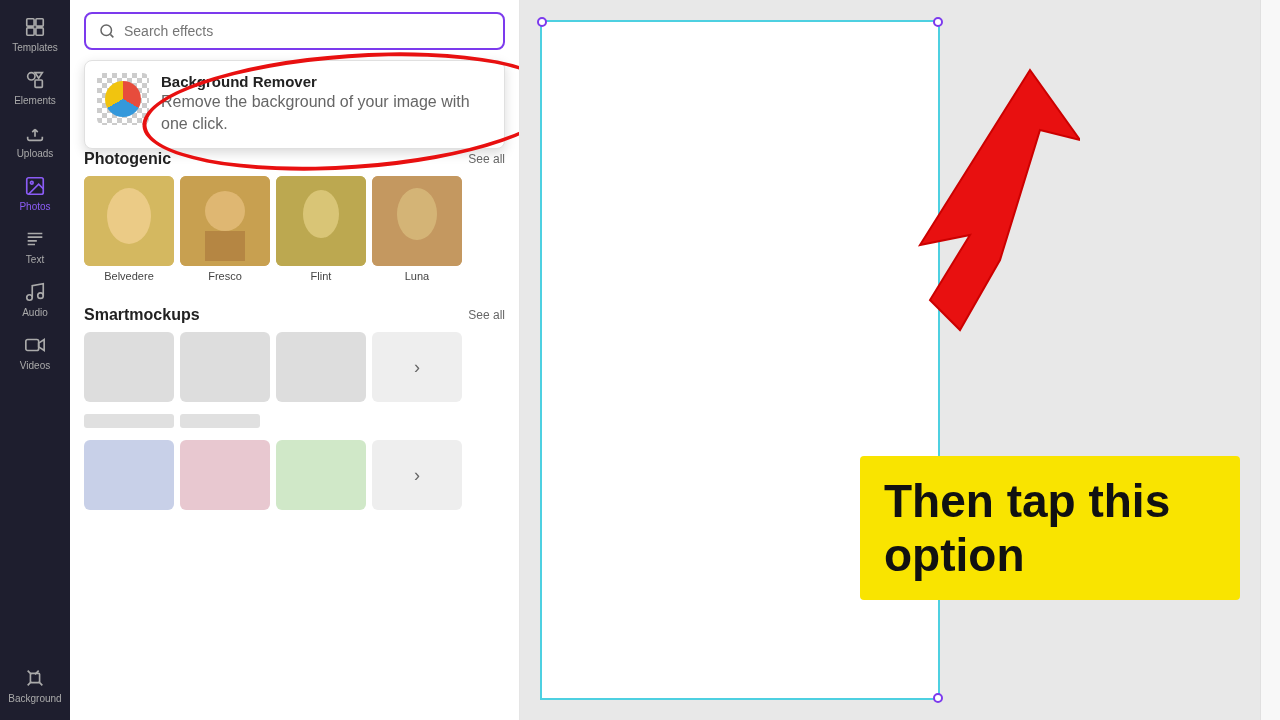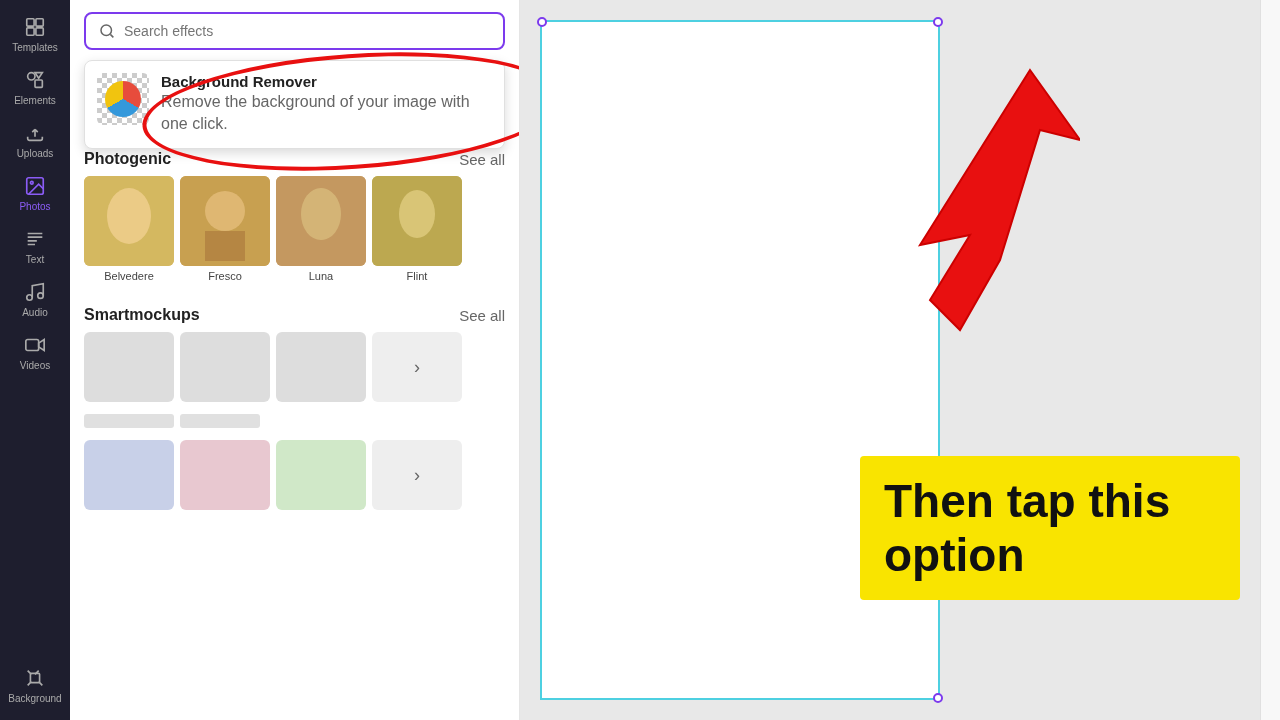--- a/index.html
+++ b/index.html
@@ -90,21 +90,21 @@
     .suggestion-text p { font-size: 16px; color: #666; margin-top: 1px; line-height: 1.4; }
 
     
     .section-header {
       display: flex;
       justify-content: space-between;
       align-items: center;
       padding: 12px 14px 8px 14px;
     }
     .section-title { font-size: 16px; font-weight: 600; color: #222; }
-    .see-all { font-size: 15px; color: #666; cursor: pointer; }
+    .see-all { font-size: 12px; color: #666; cursor: pointer; }
 
     
     .photo-grid {
       display: flex;
       gap: 6px;
       padding: 0 14px 12px 14px;
       overflow: hidden;
     }
     .photo-thumb {
       width: 90px;
@@ -374,38 +374,38 @@
         <svg viewBox="0 0 90 90" width="90" height="90">
           <rect width="90" height="90" fill="#c8a050"></rect>
           <circle cx="45" cy="35" r="20" fill="#e8c080" opacity="0.7"></circle>
           <rect x="25" y="55" width="40" height="30" fill="#b08040" opacity="0.8"></rect>
         </svg>
       </div>
       <span class="photo-label">Fresco</span>
     </div>
 
     <div class="photo-item">
+      <div class="photo-thumb" style="background: #c8b860;">
+        <svg viewBox="0 0 90 90" width="90" height="90">
+          <rect width="90" height="90" fill="#bca850"></rect>
+          <ellipse cx="45" cy="38" rx="18" ry="24" fill="#e0cc80" opacity="0.8"></ellipse>
+        </svg>
+      </div>
+      <span class="photo-label">Flint</span>
+    </div>
+
+    <div class="photo-item">
       <div class="photo-thumb" style="background: #d0a870;">
         <svg viewBox="0 0 90 90" width="90" height="90">
           <rect width="90" height="90" fill="#c49860"></rect>
           <ellipse cx="45" cy="38" rx="20" ry="26" fill="#dcc080" opacity="0.7"></ellipse>
         </svg>
       </div>
       <span class="photo-label">Luna</span>
     </div>
-
-    <div class="photo-item">
-      <div class="photo-thumb" style="background: #c8b860;">
-        <svg viewBox="0 0 90 90" width="90" height="90">
-          <rect width="90" height="90" fill="#bca850"></rect>
-          <ellipse cx="45" cy="38" rx="18" ry="24" fill="#e0cc80" opacity="0.8"></ellipse>
-        </svg>
-      </div>
-      <span class="photo-label">Flint</span>
-    </div>
   </div>
 
   <div class="section-header">
     <span class="section-title">Smartmockups</span>
     <span class="see-all">See all</span>
   </div>
 
   <div class="mockup-grid">
     <div class="mockup-thumb" style="background:#ddd;"></div>
     <div class="mockup-thumb" style="background:#ddd;"></div>

